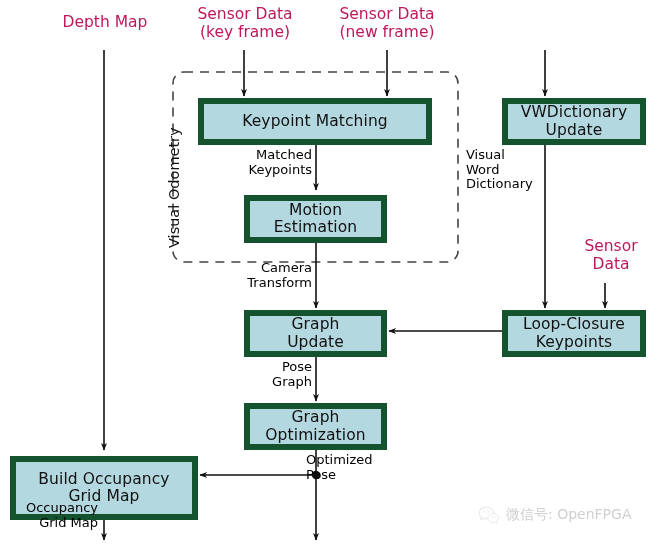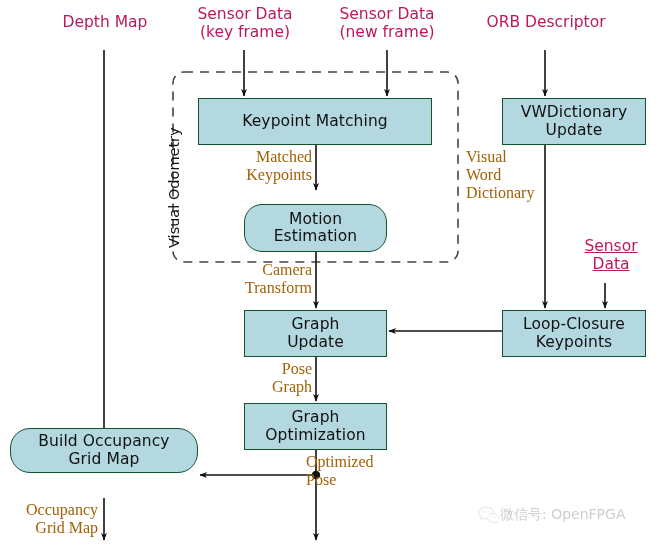--- a/index.html
+++ b/index.html
@@ -18,39 +18,38 @@
   svg.layer {
     position: absolute;
     left: 0;
     top: 0;
     width: 658px;
     height: 553px;
   }
   .node-box {
     position: absolute;
     background: #b4d8e0;
-    border: 1px solid #14532d;
+    border: 6px solid #14532d;
     box-sizing: border-box;
     display: flex;
     align-items: center;
     justify-content: center;
     text-align: center;
     color: #111111;
     font-size: 15.5px;
     line-height: 1.12;
     letter-spacing: 0.1px;
   }
   .edge-label {
     position: absolute;
-    color: #a16207;
-    font-size: 16px;
+    color: #000000;
+    font-size: 13px;
     line-height: 1.12;
     white-space: pre-line;
     text-align: right;
-    font-family: Liberation Serif, serif;
   }
   .edge-label.left-al { text-align: left; }
   .src-label {
     position: absolute;
     color: #be185d;
     font-size: 15.5px;
     line-height: 1.14;
     text-align: center;
     white-space: pre-line;
   }
@@ -59,20 +58,21 @@
     color: #111111;
     font-size: 14.5px;
     white-space: nowrap;
     transform: rotate(-90deg);
     transform-origin: left top;
   }
   .watermark {
     position: absolute;
     display: flex;
     align-items: center;
+    gap: 6px;
     color: #cfcfcf;
     font-size: 14px;
     font-family: "DejaVu Sans", "Liberation Sans", sans-serif;
     user-select: none;
   }
   .wm-logo {
     width: 22px;
     height: 20px;
     opacity: 0.55;
   }
@@ -120,45 +120,44 @@
   </svg>
 
   <div class="src-label" style="left:38px; top:14px; width:134px;">Depth Map</div>
 
   <div class="src-label" style="left:183px; top:6px; width:124px;">Sensor Data
 (key frame)</div>
 
   <div class="src-label" style="left:325px; top:6px; width:124px;">Sensor Data
 (new frame)</div>
 
-  <div class="src-label" style="left:470px; top:14px; width:152px;">ORB Descriptor</div>
 
-  <div class="src-label" style="left:578px; top:238px; width:66px;text-decoration:underline;">Sensor
+  <div class="src-label" style="left:578px; top:238px; width:66px;">Sensor
 Data</div>
 
   <div class="rot-label" style="left:166px; top:248px;">Visual Odometry</div>
 
   <div class="node-box" style="left:198px; top:98px; width:234px; height:47px;">Keypoint Matching</div>
 
-  <div class="node-box" style="left:244px; top:204px; width:143px; height:48px; white-space:pre-line;border-radius:18px;">Motion
+  <div class="node-box" style="left:244px; top:195px; width:143px; height:48px; white-space:pre-line;">Motion
 Estimation</div>
 
   <div class="node-box" style="left:502px; top:98px; width:144px; height:47px; white-space:pre-line;">VWDictionary
 Update</div>
 
   <div class="node-box" style="left:502px; top:310px; width:144px; height:47px; white-space:pre-line;">Loop-Closure
 Keypoints</div>
 
   <div class="node-box" style="left:244px; top:310px; width:143px; height:47px; white-space:pre-line;">Graph
 Update</div>
 
   <div class="node-box" style="left:244px; top:403px; width:143px; height:47px; white-space:pre-line;">Graph
 Optimization</div>
 
-  <div class="node-box" style="left:10px; top:428px; width:188px; height:45px; white-space:pre-line;border-radius:20px;">Build Occupancy
+  <div class="node-box" style="left:10px; top:456px; width:188px; height:64px; white-space:pre-line;">Build Occupancy
 Grid Map</div>
 
   <div class="edge-label" style="left:196px; top:148px; width:116px;">Matched
 Keypoints</div>
 
   <div class="edge-label" style="left:192px; top:261px; width:120px;">Camera
 Transform</div>
 
   <div class="edge-label left-al" style="left:466px; top:148px; width:76px;">Visual Word
 Dictionary</div>

